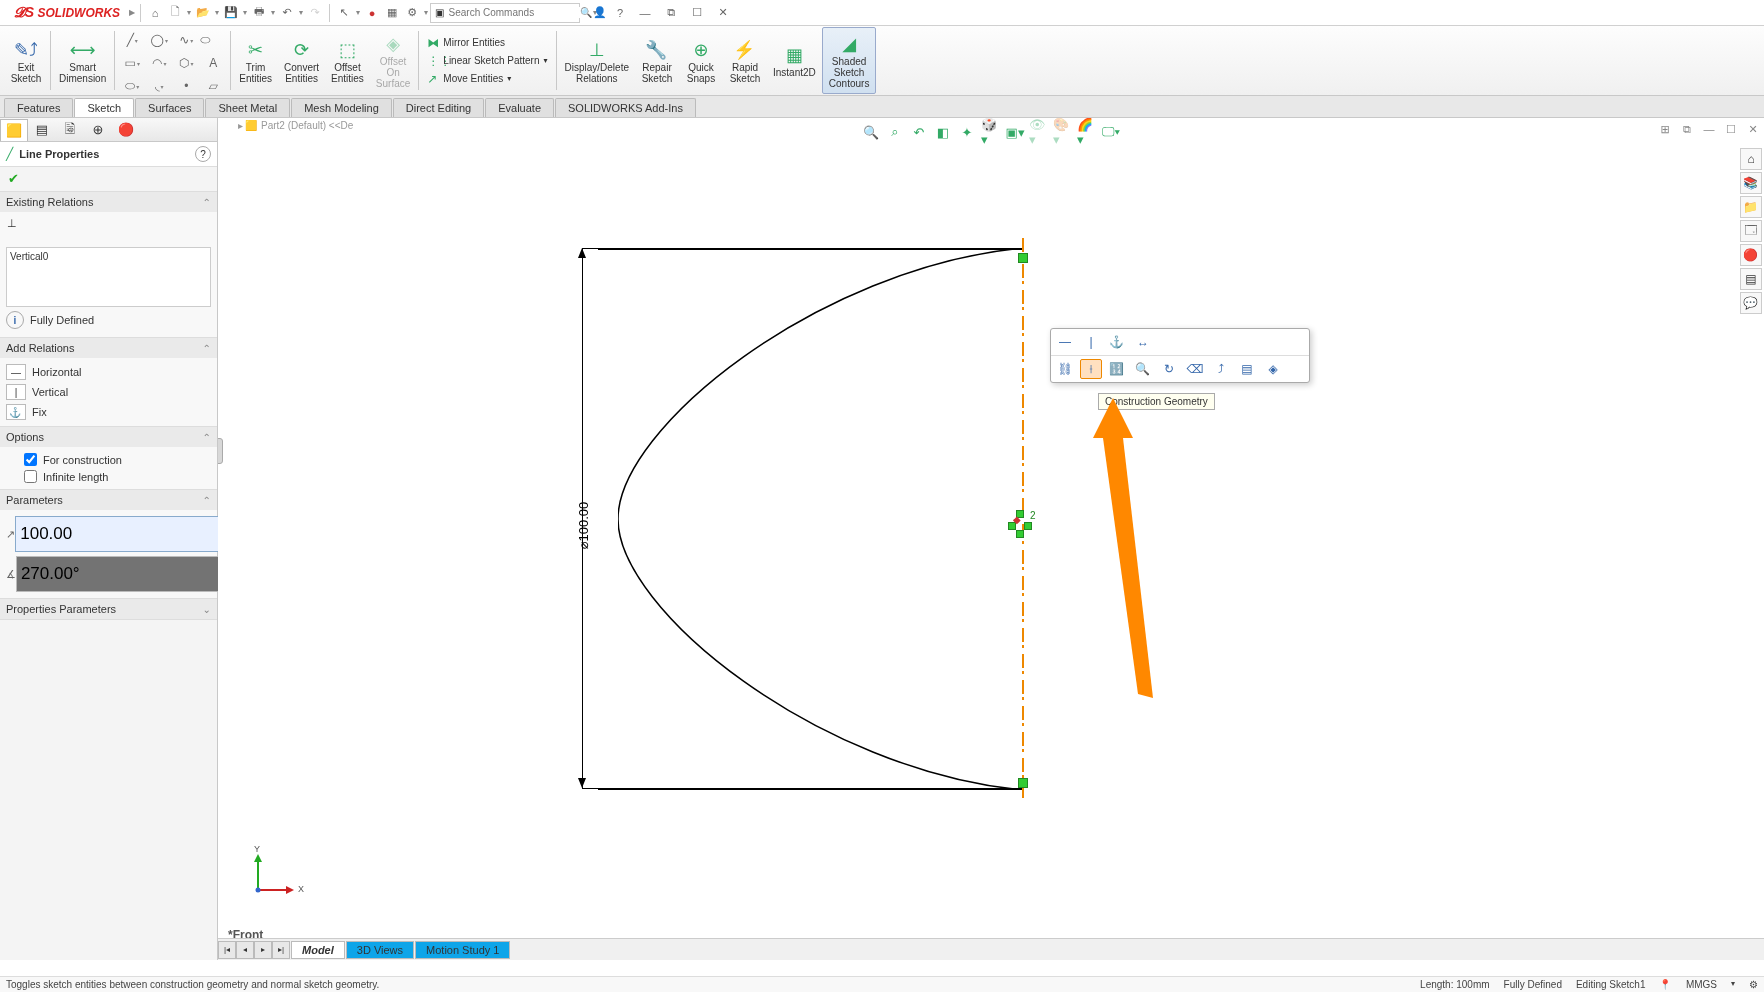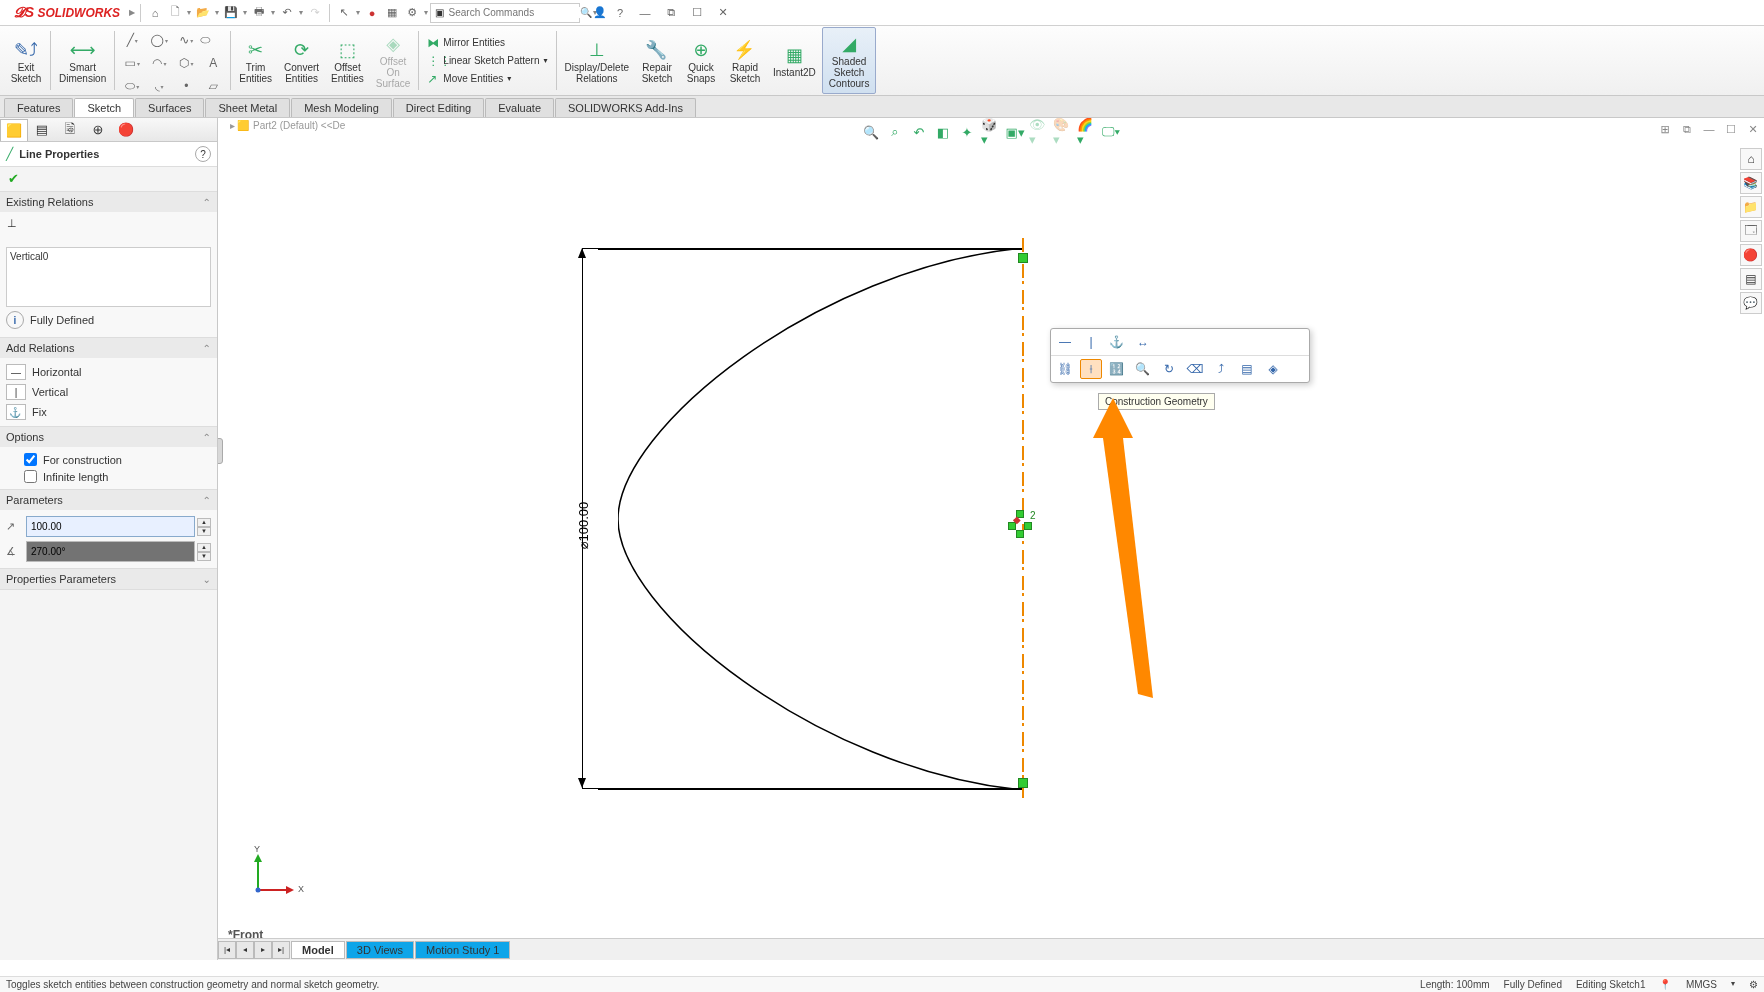--- a/index.html
+++ b/index.html
@@ -53,30 +53,30 @@
 .rel-item { display:flex; align-items:center; font-size:10px; padding:1px; }
 .rel-ic { width:16px; font-size:11px; }
 .fd { display:flex; align-items:center; padding:4px 0; font-size:11px; }
 .fd .fd-ic { width:18px; height:18px; border:1px solid #aaa; border-radius:9px; display:flex; align-items:center; justify-content:center; margin-right:6px; font-size:10px; font-weight:bold; color:#36a; }
 .rel-btn { display:flex; align-items:center; padding:2px 0; font-size:11px; cursor:pointer; }
 .rel-btn .rb-ic { width:20px; height:16px; display:flex; align-items:center; justify-content:center; border:1px solid #bbb; background:#fff; margin-right:6px; font-size:10px; }
 .chk { display:flex; align-items:center; padding:2px 0; font-size:11px; }
 .chk input { margin:0 6px 0 18px; }
 .param-row { display:flex; align-items:center; padding:2px 0; }
 .param-ic { width:20px; font-size:11px; color:#666; }
-.param-in { flex:1; height:21px; border:1px solid #8ac; background:#e8f0ff; padding:0 4px; font-size:10px; }
+.param-in { flex:1; height:36px; border:1px solid #8ac; background:#e8f0ff; padding:0 4px; font-size:17px; }
 .param-in.plain { border-color:#bbb; background:#737373; }
 .spinner { width:14px; display:flex; flex-direction:column; margin-left:2px; }
 .spin-up,.spin-dn { height:9px; border:1px solid #bbb; background:#f0f0f0; font-size:6px; display:flex; align-items:center; justify-content:center; cursor:pointer; }
 
 .canvas { flex:1; position:relative; background:#fff; overflow:hidden; }
 .split-handle { position:absolute; left:-3px; top:320px; width:8px; height:26px; background:#d8d8d8; border:1px solid #aaa; border-radius:0 3px 3px 0; cursor:ew-resize; }
 .view-tb { position:absolute; top:0; left:50%; transform:translateX(-50%); display:flex; gap:4px; padding:4px 10px; }
 .view-tb .vtb { width:20px; height:20px; display:flex; align-items:center; justify-content:center; color:#3a6; font-size:13px; cursor:pointer; }
-.tree-stub { position:absolute; top:0; left:10px; font-size:10px; color:#999; padding:2px; }
+.tree-stub { position:absolute; top:0; left:18px; font-size:10px; color:#999; padding:2px; }
 
 .sketch-line { position:absolute; background:#000; }
 .sketch-arc { position:absolute; }
 .dim-line { position:absolute; background:#000; }
 .dim-arrow { position:absolute; width:0; height:0; }
 .handle { position:absolute; width:10px; height:10px; background:#3c3; border:1px solid #282; }
 .triad { position:absolute; left:30px; bottom:60px; width:50px; height:50px; }
 .viewlabel { position:absolute; left:10px; bottom:18px; font-size:12px; font-weight:bold; color:#555; }
 
 .ctx-bar { position:absolute; background:#fff; border:1px solid #aaa; border-radius:3px; box-shadow:2px 2px 6px rgba(0,0,0,0.2); }
@@ -87,21 +87,21 @@
 
 .right-rail { position:absolute; right:0; top:30px; width:24px; display:flex; flex-direction:column; gap:2px; }
 .rr-btn { width:22px; height:22px; border:1px solid #ccc; background:#f8f8f8; display:flex; align-items:center; justify-content:center; font-size:12px; cursor:pointer; }
 .canv-winbtns { position:absolute; right:4px; top:4px; display:flex; gap:8px; }
 .canv-wb { width:14px; height:14px; color:#888; font-size:11px; cursor:pointer; display:flex; align-items:center; justify-content:center; }
 
 .bottom-tabs { position:absolute; left:0; bottom:0; height:22px; display:flex; align-items:center; background:#f0f0f0; border-top:1px solid #ccc; width:100%; }
 .bt-nav { display:flex; }
 .bt-nav div { width:18px; height:18px; border:1px solid #bbb; background:#e8e8e8; display:flex; align-items:center; justify-content:center; font-size:8px; cursor:pointer; }
 .btab { padding:2px 10px; border:1px solid #bbb; background:#0ea5e9; margin-left:1px; font-size:11px; cursor:pointer; }
-.btab.active { background:#fff; font-weight:bold; }
+.btab.active { background:#fff; font-weight:bold;font-style:italic; }
 
 .statusbar { position:absolute; left:0; right:0; bottom:0; height:16px; background:#f8f8f8; border-top:1px solid #ddd; display:flex; align-items:center; font-size:10px; padding:0 6px; color:#444; }
 .statusbar .s-right { margin-left:auto; display:flex; gap:14px; }
 
 .big-arrow { position:absolute; }
 </style>
 </head>
 <body>
 
 <div class="titlebar">

